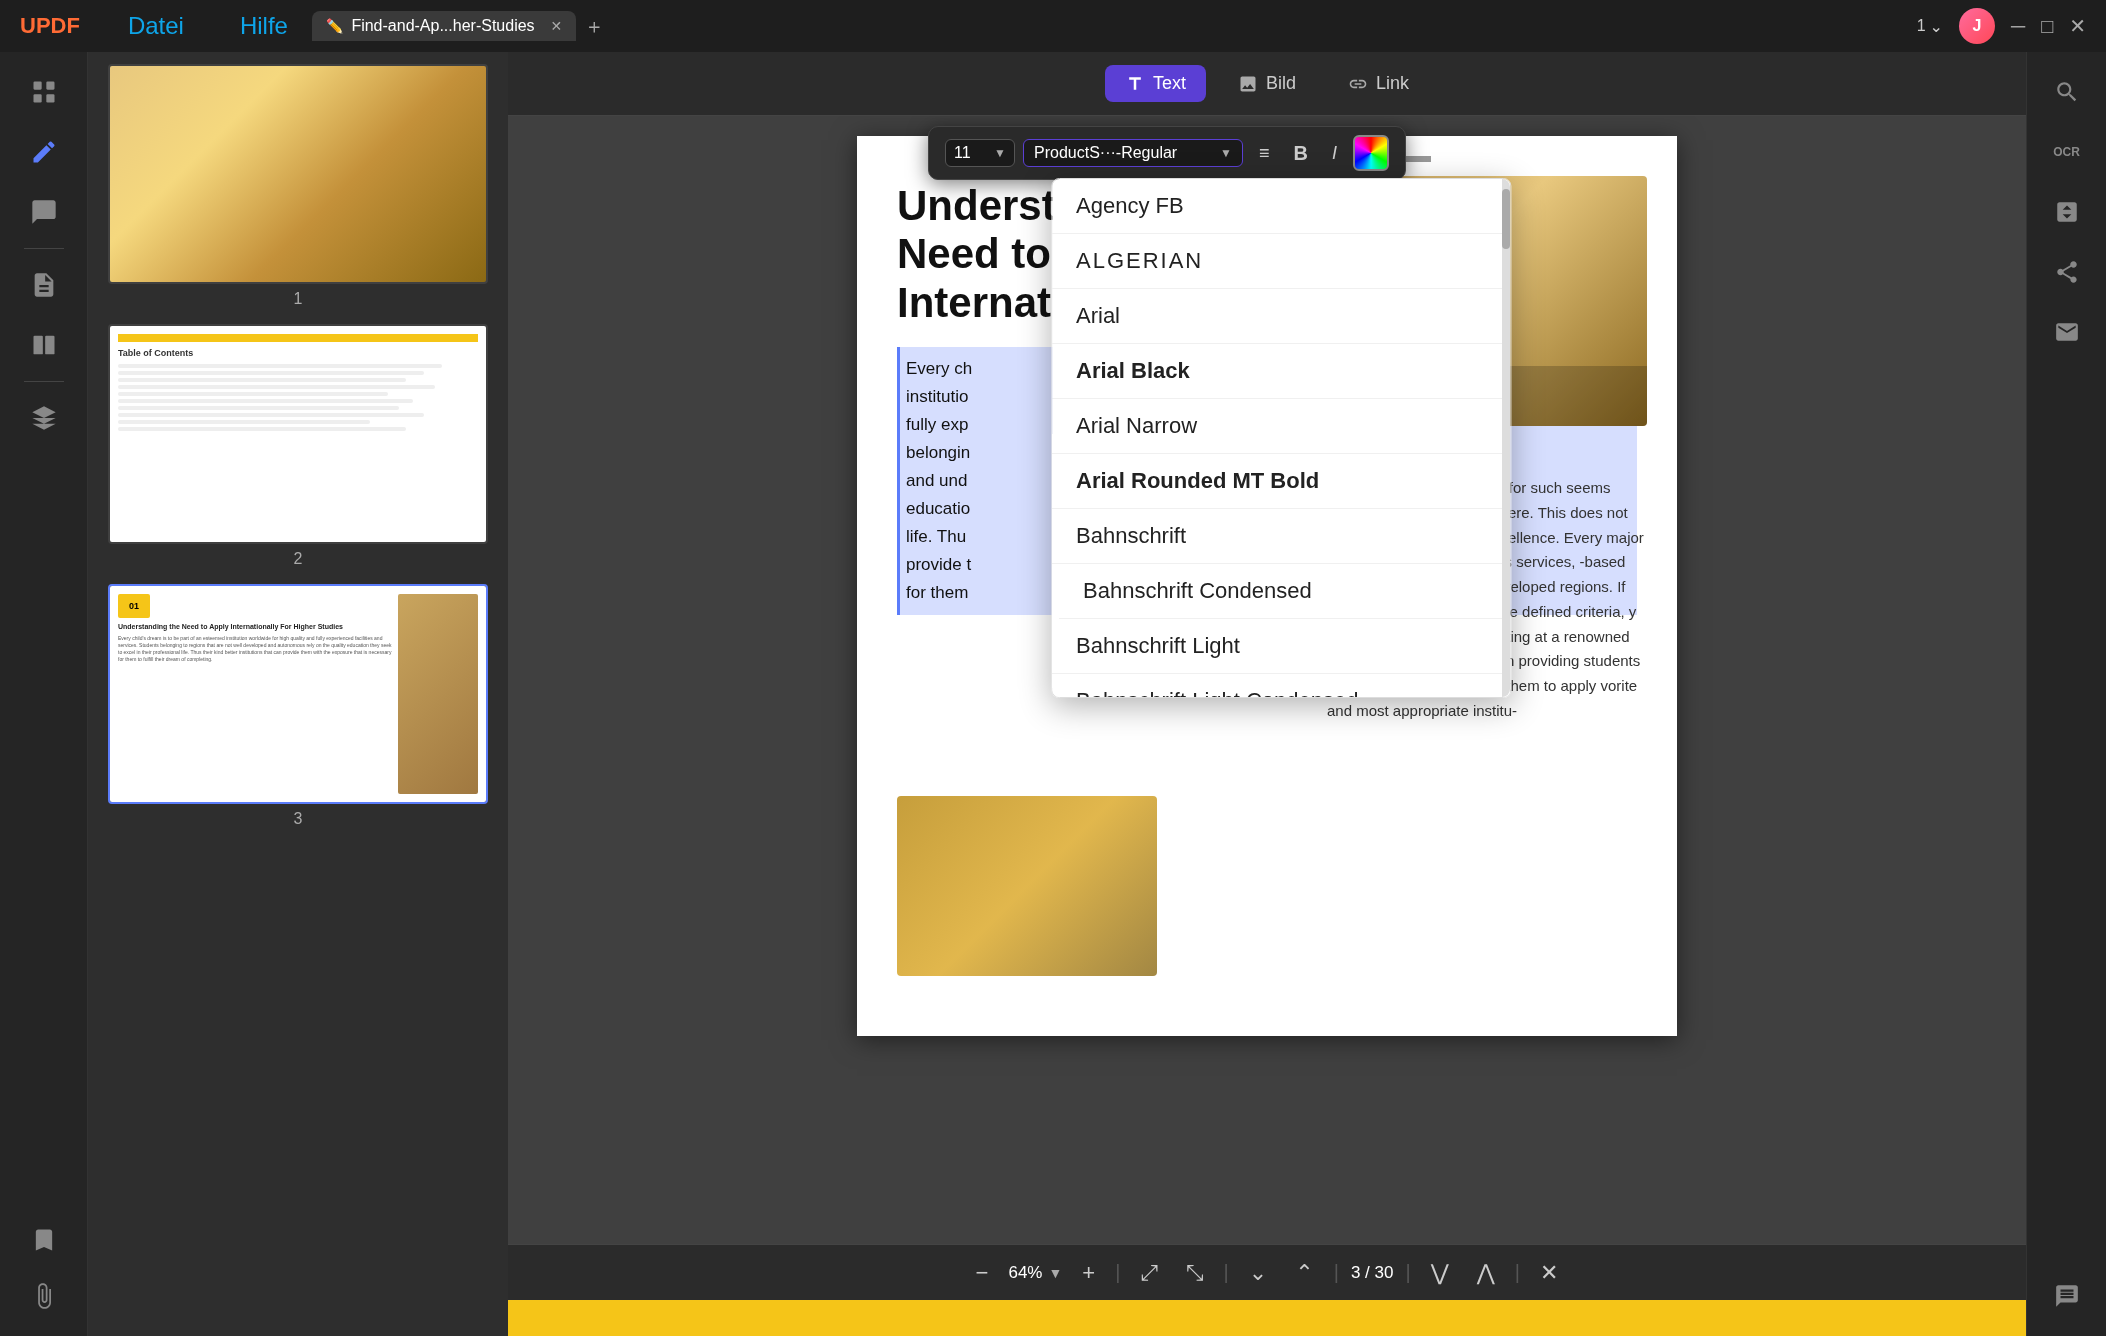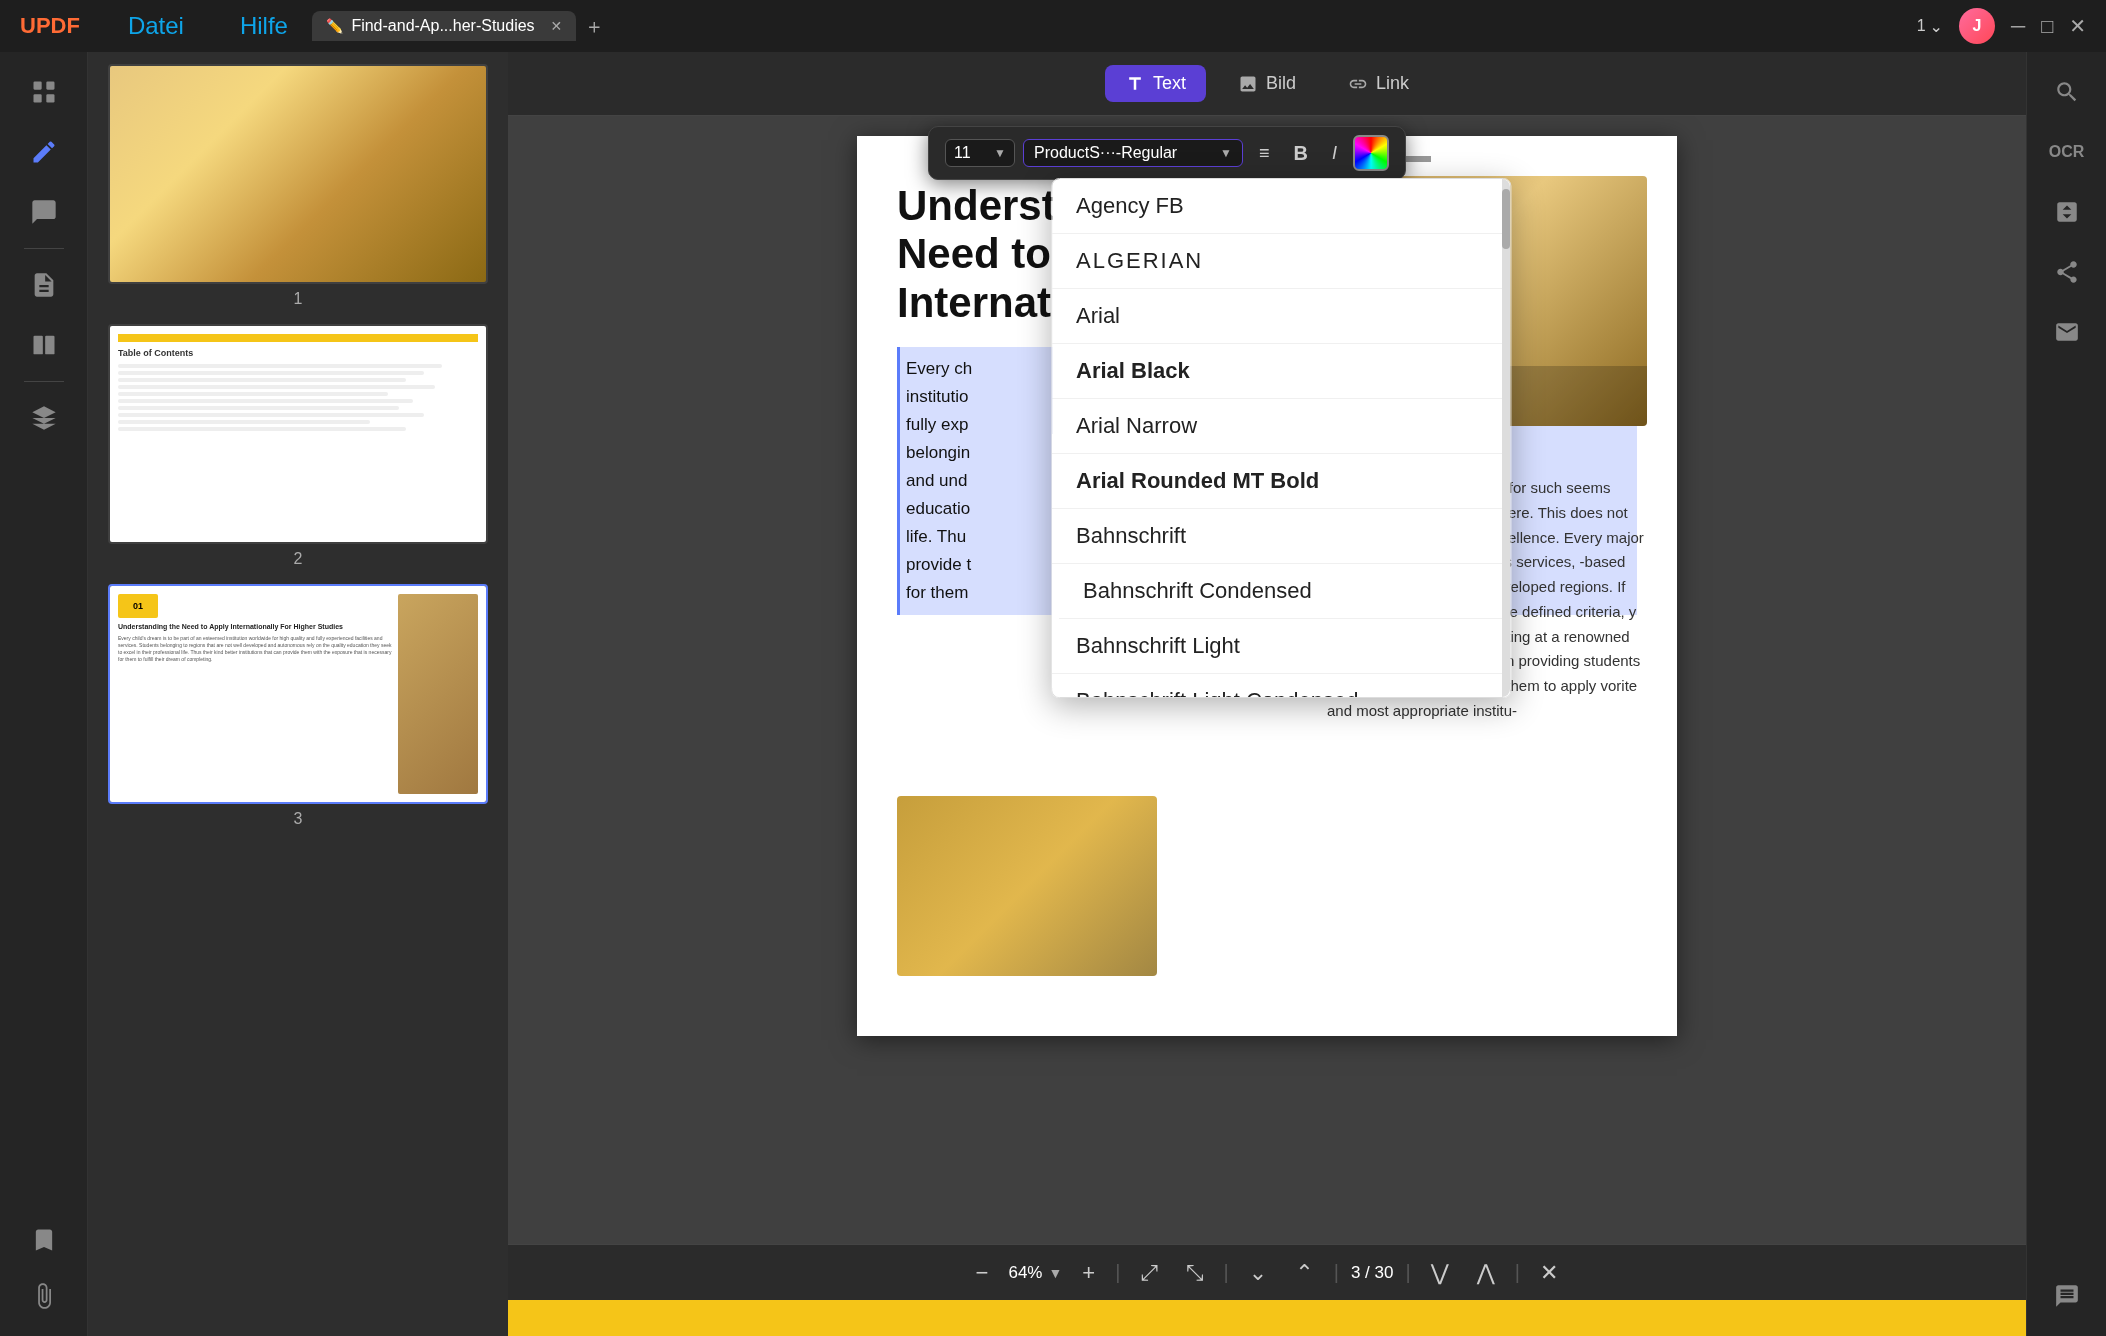--- a/index.html
+++ b/index.html
@@ -57,21 +57,21 @@
 
     
     .thumb2-bg { width: 100%; height: 100%; background: #fff; padding: 8px; }
     .thumb2-header { height: 8px; background: #f5c518; width: 100%; margin-bottom: 6px; }
     .thumb2-title { font-size: 9px; color: #333; font-weight: bold; margin-bottom: 6px; }
     .thumb2-line { height: 4px; background: #eee; margin: 3px 0; border-radius: 2px; }
 
     
     .thumb3-bg { width: 100%; height: 100%; background: #fff; padding: 8px; display: flex; gap: 6px; }
     .thumb3-left { flex: 1; }
-    .thumb3-badge { width: 40px; height: 24px; background: #f5c518; border-radius: 2px; font-size: 9px; display: flex; align-items: center; justify-content: center; font-weight: bold; margin-bottom: 4px; }
+    .thumb3-badge { width: 32px; height: 24px; background: #f5c518; border-radius: 2px; font-size: 9px; display: flex; align-items: center; justify-content: center; font-weight: bold; margin-bottom: 4px; }
     .thumb3-heading { font-size: 7px; color: #222; font-weight: bold; line-height: 1.3; margin-bottom: 4px; }
     .thumb3-text { font-size: 5px; color: #555; line-height: 1.4; }
     .thumb3-right { width: 80px; background: #ddd; border-radius: 2px; overflow: hidden; }
     .thumb3-photo { width: 100%; height: 100%; background: linear-gradient(135deg, #c9a55e, #a07840); }
 
     
     .content-area { flex: 1; display: flex; flex-direction: column; background: #404040; overflow: hidden; position: relative; }
 
     
     .top-toolbar {
@@ -405,21 +405,21 @@
 
     <div class="bottom-bar"></div>
   </div>
 
   <div class="right-sidebar">
     <div class="sidebar-icon">
       <svg width="26" height="26" viewBox="0 0 24 24" fill="#888">
           <path d="M15.5 14h-.79l-.28-.27C15.41 12.59 16 11.11 16 9.5 16 5.91 13.09 3 9.5 3S3 5.91 3 9.5 5.91 16 9.5 16c1.61 0 3.09-.59 4.23-1.57l.27.28v.79l5 4.99L20.49 19l-4.99-5zm-6 0C7.01 14 5 11.99 5 9.5S7.01 5 9.5 5 14 7.01 14 9.5 11.99 14 9.5 14z"></path>
         </svg>
     </div>
-    <div class="sidebar-icon" style="font-size:16px;font-weight:bold;color:#888;">OCR</div>
+    <div class="sidebar-icon" style="font-size:12px;font-weight:bold;color:#888;">OCR</div>
     <div class="sidebar-icon">
       <svg width="26" height="26" viewBox="0 0 24 24" fill="#888">
           <path d="M19 3H5c-1.1 0-2 .9-2 2v14c0 1.1.9 2 2 2h14c1.1 0 2-.9 2-2V5c0-1.1-.9-2-2-2zm-7 3l4 4h-3v4h-2v-4H8l4-4zm0 12l-4-4h3v-4h2v4h3l-4 4z"></path>
         </svg>
     </div>
     <div class="sidebar-icon">
       <svg width="26" height="26" viewBox="0 0 24 24" fill="#888">
           <path d="M18 16.08c-.76 0-1.44.3-1.96.77L8.91 12.7c.05-.23.09-.46.09-.7s-.04-.47-.09-.7l7.05-4.11c.54.5 1.25.81 2.04.81 1.66 0 3-1.34 3-3s-1.34-3-3-3-3 1.34-3 3c0 .24.04.47.09.7L8.04 9.81C7.5 9.31 6.79 9 6 9c-1.66 0-3 1.34-3 3s1.34 3 3 3c.79 0 1.5-.31 2.04-.81l7.12 4.16c-.05.21-.08.43-.08.65 0 1.61 1.31 2.92 2.92 2.92 1.61 0 2.92-1.31 2.92-2.92s-1.31-2.92-2.92-2.92z"></path>
         </svg>
     </div>

